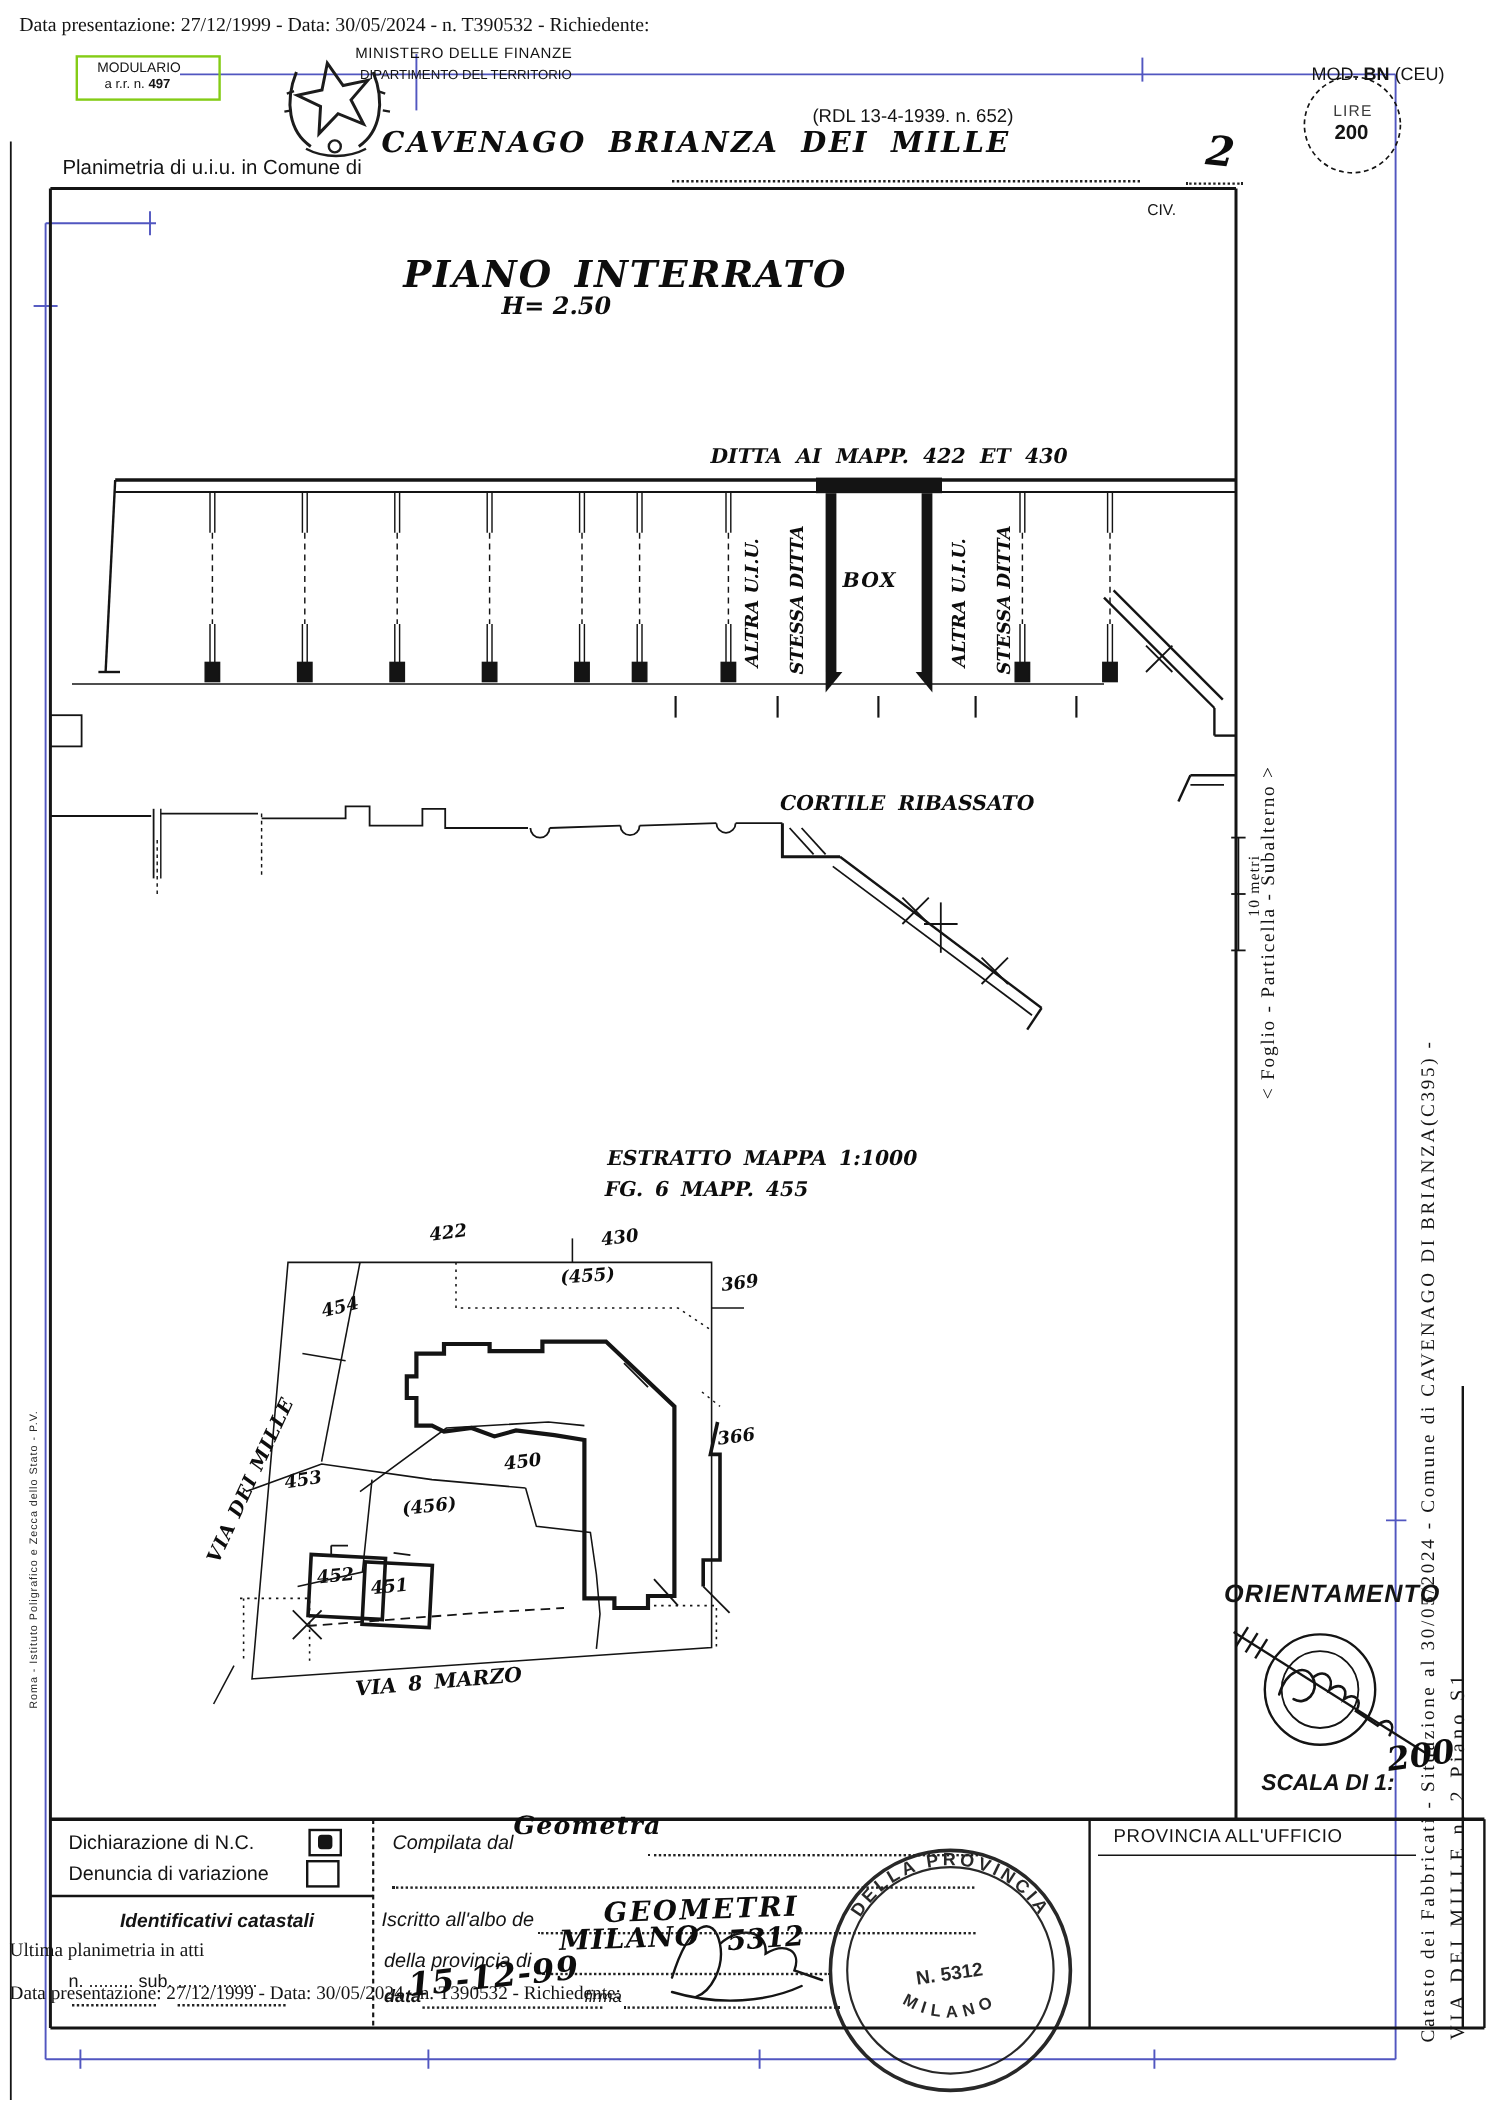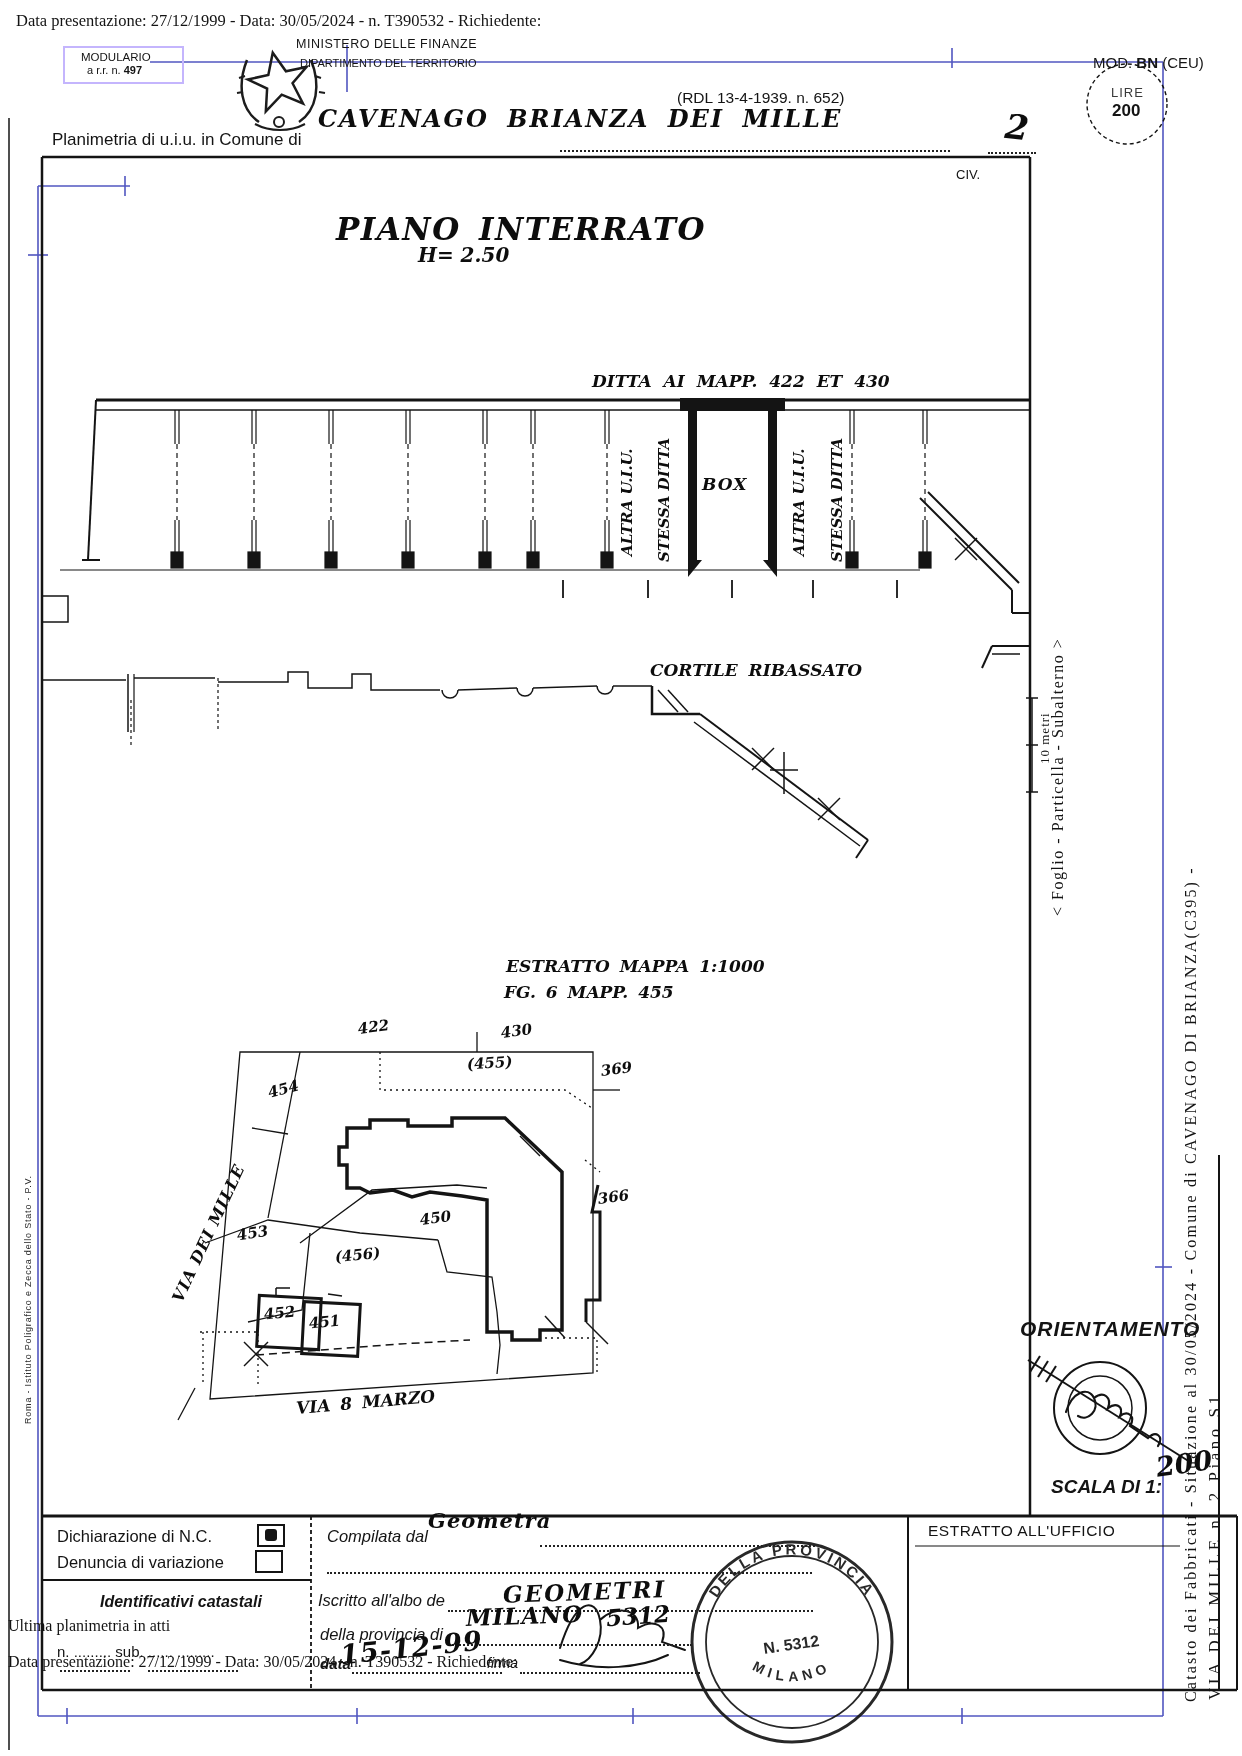--- a/index.html
+++ b/index.html
@@ -5,21 +5,21 @@
   html,body{margin:0;padding:0;background:#888;}
   .page{position:relative;width:1242px;height:1756px;background:#ffffff;overflow:hidden;
         font-family:"Liberation Sans",sans-serif;color:#141414;}
   svg{position:absolute;left:0;top:0;}
   .t{position:absolute;white-space:nowrap;line-height:1.05;}
   .serif{font-family:"Liberation Serif",serif;}
   .sans{font-family:"Liberation Sans",sans-serif;}
   .stamp{font-family:"DejaVu Serif",serif;font-style:italic;font-weight:bold;color:#0d0d0d;}
   .vt{transform-origin:0 0;transform:rotate(-90deg);}
   .dots{position:absolute;border-bottom:2px dotted #222;height:2px;}
-  .box{position:absolute;border:2px solid #c4b5fd;}
+  .box{position:absolute;border:2px solid #84cc16;}
   .ital{font-style:italic;}
 </style>
 </head>
 <body>
 
 <div class="page">
 
 <svg width="1242" height="1756" viewBox="0 0 1242 1756">
   <defs>
     <path id="stampArcTop" d="M 712,1672 A 86,86 0 1 1 872,1672" fill="none"></path>
@@ -353,17 +353,17 @@
 <div class="t sans ital" style="left:320px;top:1626px;font-size:16.5px;">della provincia di</div>
 <div class="dots" style="left:452px;top:1642px;width:240px;"></div>
 <div class="t sans ital" style="left:320px;top:1656px;font-size:15px;font-weight:bold;">data</div>
 <div class="dots" style="left:352px;top:1670px;width:150px;"></div>
 <div class="t stamp" style="left:340px;top:1634px;font-size:27px;letter-spacing:1px;transform:rotate(-6deg);">15-12-99</div>
 <div class="t sans ital" style="left:487px;top:1656px;font-size:14px;">firma</div>
 <div class="dots" style="left:520px;top:1670px;width:180px;"></div>
 <div class="t stamp" style="left:503px;top:1580px;font-size:23px;letter-spacing:2px;transform:rotate(-2deg);">GEOMETRI</div>
 <div class="t stamp" style="left:466px;top:1604px;font-size:23px;letter-spacing:1px;transform:rotate(-2deg);">MILANO</div>
 <div class="t stamp" style="left:606px;top:1604px;font-size:23px;transform:rotate(-4deg);">5312</div>
-<div class="t sans" style="left:928px;top:1523px;font-size:15.5px;letter-spacing:.5px;">ESTRATTO ALL'UFFICIO</div>
+<div class="t sans" style="left:928px;top:1523px;font-size:15.5px;letter-spacing:.5px;">PROVINCIA ALL'UFFICIO</div>
 
 <div class="t sans vt" style="left:24px;top:1424px;font-size:9px;letter-spacing:.8px;color:#2a2a2a;">Roma - Istituto Poligrafico e Zecca dello Stato - P.V.</div>
 
 </div>
 
 </body></html>

